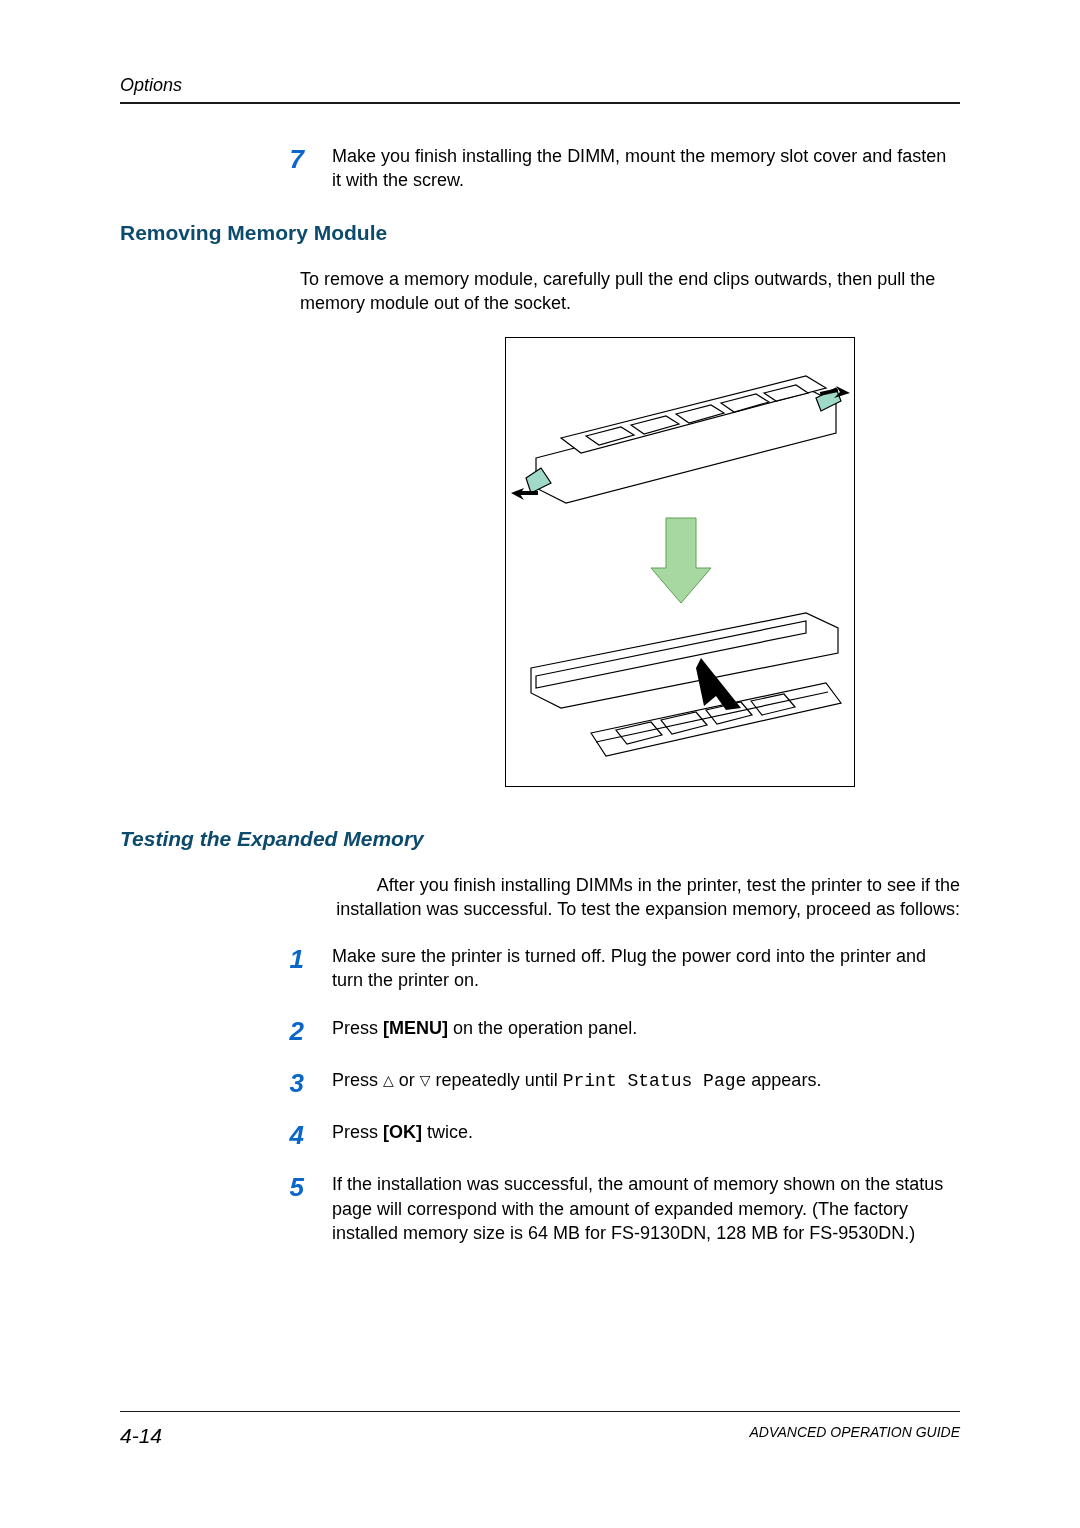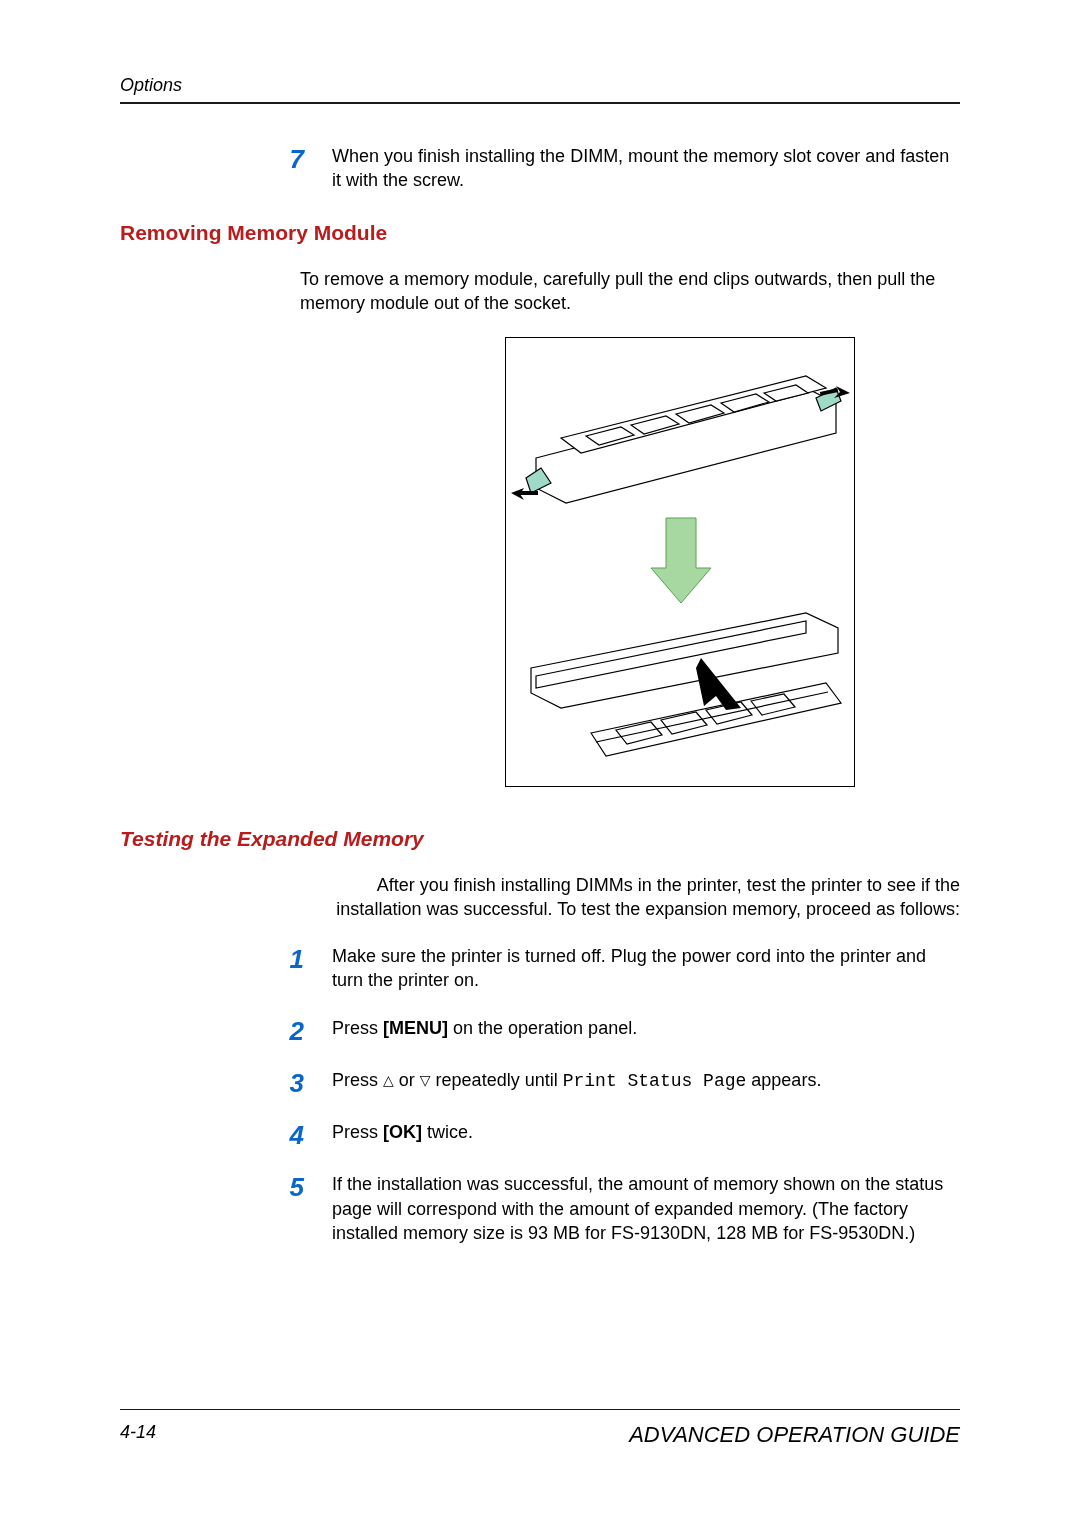--- a/index.html
+++ b/index.html
@@ -3,27 +3,27 @@
 <meta charset="utf-8">
 <style>
   * { box-sizing: border-box; margin: 0; padding: 0; }
   html, body { width: 1080px; height: 1528px; background: #fff; font-family: Arial, Helvetica, sans-serif; color: #000; }
   .page { position: relative; width: 1080px; height: 1528px; padding: 75px 120px 57px 120px; }
   .running-head { font-style: italic; font-size: 18px; margin-bottom: 6px; }
   .hr { height: 2px; background: #1a1a1a; width: 100%; }
   .hr-thin { height: 1px; background: #1a1a1a; width: 100%; }
   .header-block { margin-bottom: 40px; }
   .footer-block { position: absolute; left: 120px; right: 120px; bottom: 80px; }
-  .page-num { font-style: italic; font-size: 18px; }
-  .footer-title { font-style: italic; font-size: 22px; float: right; }
+  .page-num { font-style: italic; font-size: 21px; }
+  .footer-title { font-style: italic; font-size: 14px; float: right; }
   .body-col { margin-left: 100px; }
   .step { display: flex; gap: 28px; margin-bottom: 24px; }
   .step-num { color: #0a67c9; font-weight: 700; font-size: 26px; font-style: italic; width: 24px; text-align: right; font-family: Arial, sans-serif; line-height: 1; padding-top: 2px; flex-shrink:0;}
   .step-text { font-size: 18px; line-height: 1.35; }
-  .h2 { color: #b91c1c; font-weight: 700; font-size: 21px; margin: 28px 0 22px 0; }
+  .h2 { color: #0c4a6e; font-weight: 700; font-size: 21px; margin: 28px 0 22px 0; }
   .para { font-size: 18px; line-height: 1.35; margin-bottom: 22px; }
   .indent-block { margin-left: 160px; }
   .figure-wrap { display:flex; justify-content:center; margin: 10px 0 30px 180px; }
   .figure { width: 350px; height: 450px; border: 1.5px solid #000; position: relative; background:#fff; }
   .mono { font-family: "Courier New", monospace; }
   .tri { display:inline-block; font-size:14px; vertical-align:1px; }
   b { font-weight:700;text-align:center; }
   svg { display:block; }
 </style>
 </head>
@@ -33,21 +33,21 @@
 
   <div class="header-block">
     <div class="running-head">Options</div>
     <div class="hr"></div>
   </div>
 
   <div class="body-col">
 
     <div class="step" style="margin-left:60px;">
       <div class="step-num">7</div>
-      <div class="step-text">When you finish installing the DIMM, mount the memory slot cover and fasten it with the screw.</div>
+      <div class="step-text">Make you finish installing the DIMM, mount the memory slot cover and fasten it with the screw.</div>
     </div>
 
     <div class="h2" style="margin-left:-100px;">Removing Memory Module</div>
 
     <div class="indent-block" style="margin-left:80px;">
       <div class="para">To remove a memory module, carefully pull the end clips outwards, then pull the memory module out of the socket.</div>
     </div>
 
     <div class="figure-wrap">
       <div class="figure">
@@ -131,21 +131,21 @@
 
     <div class="step" style="margin-left:60px;">
       <div class="step-num">4</div>
       <div class="step-text">
         <span>Press </span><b>[OK]</b><span> twice.</span>
       </div>
     </div>
 
     <div class="step" style="margin-left:60px;">
       <div class="step-num">5</div>
-      <div class="step-text">If the installation was successful, the amount of memory shown on the status page will correspond with the amount of expanded memory. (The factory installed memory size is 93 MB for FS-9130DN, 128 MB for FS-9530DN.)</div>
+      <div class="step-text">If the installation was successful, the amount of memory shown on the status page will correspond with the amount of expanded memory. (The factory installed memory size is 64 MB for FS-9130DN, 128 MB for FS-9530DN.)</div>
     </div>
 
   </div>
 
   <div class="footer-block">
     <div class="hr-thin" style="margin-bottom:12px;"></div>
     <span class="page-num">4-14</span>
     <span class="footer-title">ADVANCED OPERATION GUIDE</span>
   </div>
 

